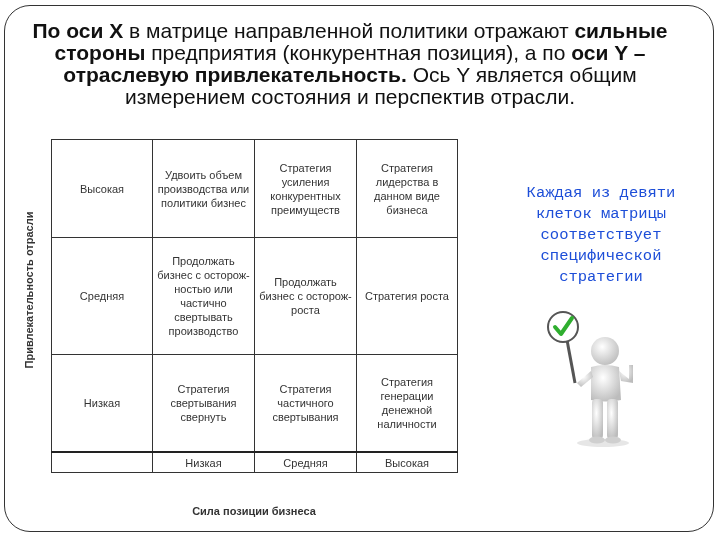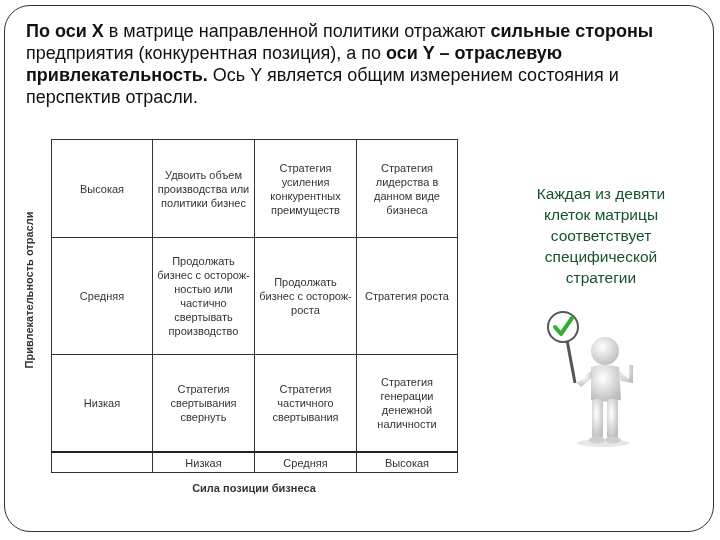--- a/index.html
+++ b/index.html
@@ -1,31 +1,31 @@
 <!DOCTYPE html>
 <html><head>
 <meta charset="utf-8">
 <style>
   html, body { margin:0; padding:0; background:#ffffff; }
   body { width:720px; height:540px; position:relative; overflow:hidden; font-family:"Liberation Sans", sans-serif; color:#111; }
   .frame { position:absolute; left:4px; top:5px; width:710px; height:527px; border:1px solid #333; border-radius:26px; box-sizing:border-box; }
-  .intro { position:absolute; left:26px; top:20px; width:660px; font-size:18px; line-height:22px; color:#111; }
+  .intro { position:absolute; left:20px; top:20px; width:660px; text-align:center; font-size:21px; line-height:22px; color:#111; }
   .intro b { font-weight:bold; }
   .ylabel { position:absolute; left:19px; top:190px; width:20px; height:200px; }
   .ylabel span { position:absolute; left:50%; top:50%; transform:translate(-50%,-50%) rotate(-90deg); white-space:nowrap; font-size:11px; font-weight:bold; color:#333; }
   .matrix { position:absolute; left:51px; top:139px; border-collapse:collapse; }
   .matrix td { border:1.5px solid #333; text-align:center; vertical-align:middle; font-size:11px; line-height:14px; color:#333; padding:0 3px; }
   .matrix td.rowhead, .matrix td.colhead { font-weight:normal; font-size:11px; }
   .matrix tr.r0 td { height:97px; }
   .matrix tr.r1 td { height:116px;margin-left:30px; }
   .matrix tr.r2 td { height:96px; }
   .matrix tr.rh td { height:19px; }
   .matrix tr.rh td { border-top:2.5px solid #222; }
-  .xlabel { position:absolute; left:152px; top:482px; width:204px; text-align:center; font-size:11px; font-weight:bold; color:#333; }
-  .note { position:absolute; left:516px; top:183px; width:170px; text-align:center; font-size:15.5px; line-height:21px; color:#14532d; }
+  .xlabel { position:absolute; left:152px; top:505px; width:204px; text-align:center; font-size:11px; font-weight:bold; color:#333; }
+  .note { position:absolute; left:516px; top:183px; width:170px; text-align:center; font-size:15.5px; line-height:21px; color:#1d4ed8;font-family:Liberation Mono, monospace; }
   .figure { position:absolute; left:545px; top:305px; width:100px; height:145px; }
 </style>
 </head>
 <body>
 
 <div class="frame"></div>
 
 <div class="intro">
   <b>По оси X</b><span> в матрице направленной политики отражают </span><b>сильные стороны</b><span> предприятия (конкурентная позиция), а по </span><b>оси Y – отраслевую привлекательность.</b><span> Ось Y является общим измерением состояния и перспектив отрасли.</span>
 </div>

